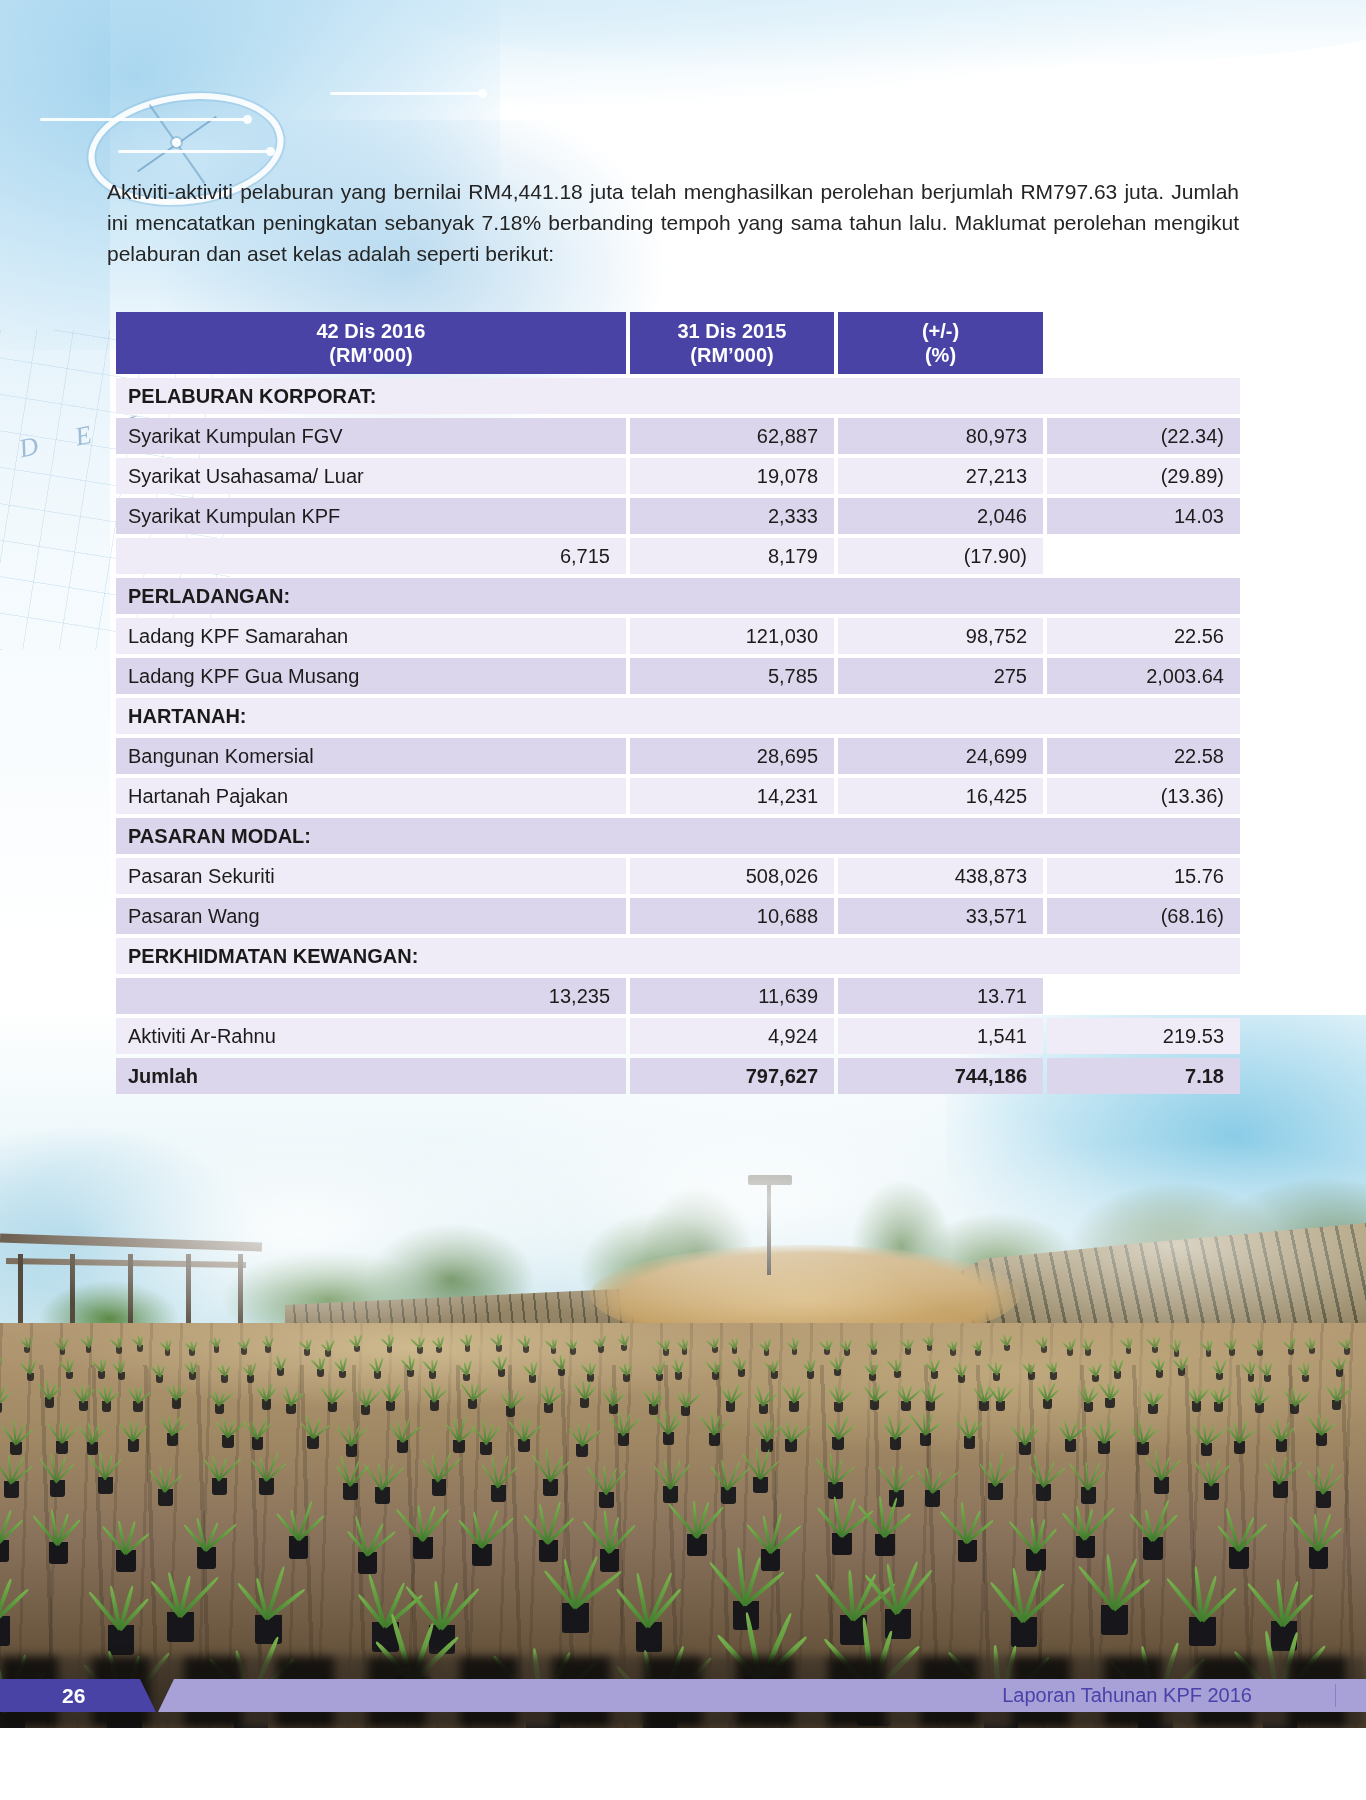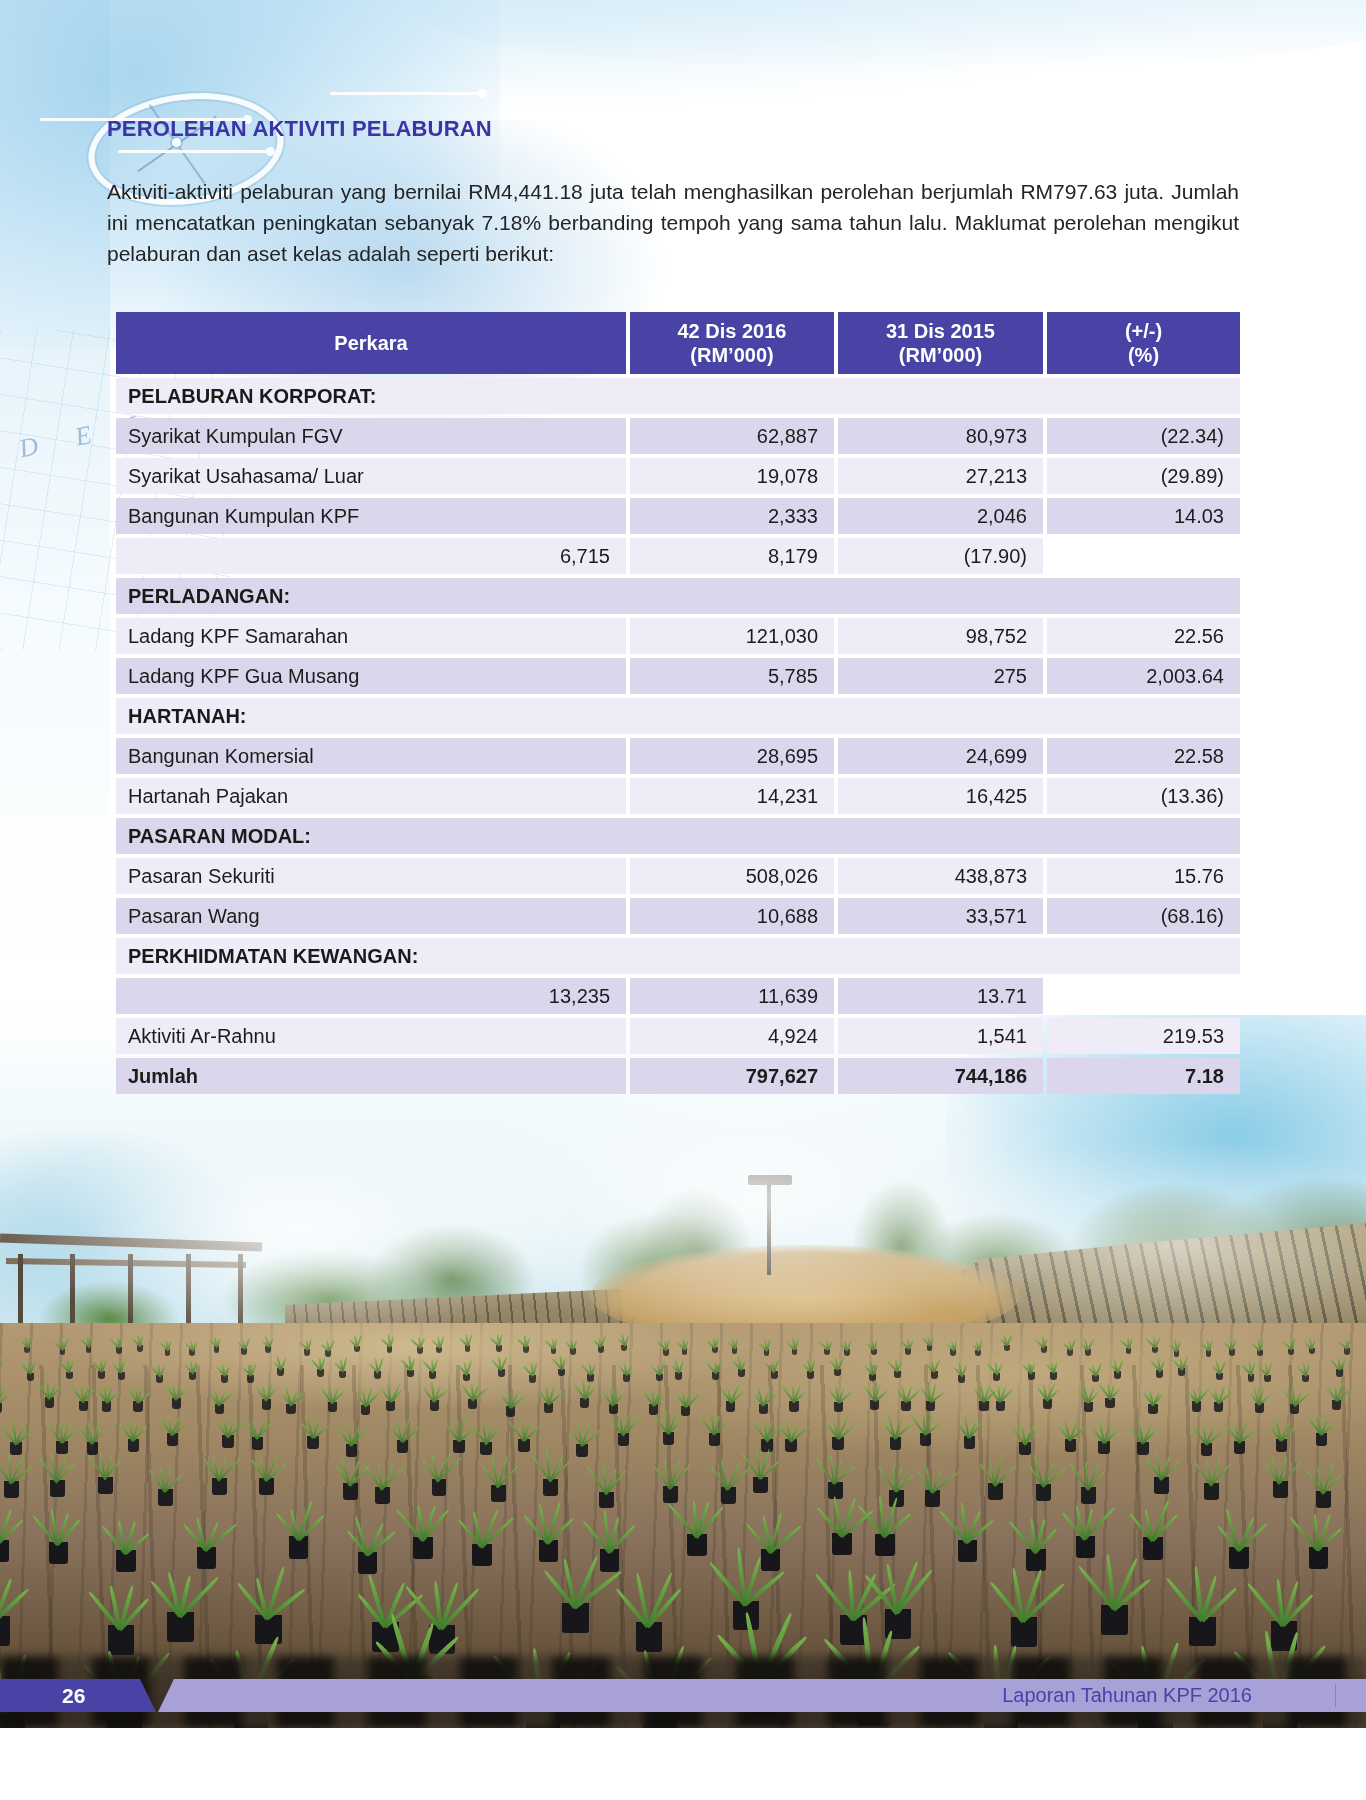--- a/index.html
+++ b/index.html
@@ -144,29 +144,24 @@
   <div class="deco map-grid"></div>
   <div class="deco map-letters">D E L</div>
   <div class="deco compass"></div>
   <div class="deco needle"></div>
   <div class="deco needle2"></div>
   <div class="deco hub"></div>
   <div class="deco circ-line cl1"></div>
   <div class="deco circ-line cl2"></div>
   <div class="deco circ-line cl3"></div>
 
-  <div class="title">PEROLEHAN AKTIVITI PELABURAN</div>
   <p class="intro">Aktiviti-aktiviti pelaburan yang bernilai RM4,441.18 juta telah menghasilkan perolehan berjumlah RM797.63 juta. Jumlah ini mencatatkan peningkatan sebanyak 7.18% berbanding tempoh yang sama tahun lalu. Maklumat perolehan mengikut pelaburan dan aset kelas adalah seperti berikut:</p>
 
   <div class="tbl">
     <div class="tr head">
-      <div class="th">
-        <span>Perkara</span>
-        <span></span>
-      </div>
       <div class="th">
         <span>42 Dis 2016</span>
         <span>(RM’000)</span>
       </div>
       <div class="th">
         <span>31 Dis 2015</span>
         <span>(RM’000)</span>
       </div>
       <div class="th">
         <span>(+/-)</span>
@@ -180,21 +175,21 @@
           <div class="td-label">Syarikat Kumpulan FGV</div>
           <div class="td-num">62,887</div>
           <div class="td-num">80,973</div>
           <div class="td-num">(22.34)</div>
         </div><div class="tr row-light">
           <div class="td-label">Syarikat Usahasama/ Luar</div>
           <div class="td-num">19,078</div>
           <div class="td-num">27,213</div>
           <div class="td-num">(29.89)</div>
         </div><div class="tr row-dark">
-          <div class="td-label">Bangunan Kumpulan KPF</div>
+          <div class="td-label">Syarikat Kumpulan KPF</div>
           <div class="td-num">2,333</div>
           <div class="td-num">2,046</div>
           <div class="td-num">14.03</div>
         </div><div class="tr row-light">
           <div class="td-num">6,715</div>
           <div class="td-num">8,179</div>
           <div class="td-num">(17.90)</div>
         </div><div class="tr row-dark">
           <div class="section-cell">PERLADANGAN:</div>
         </div><div class="tr row-light">

